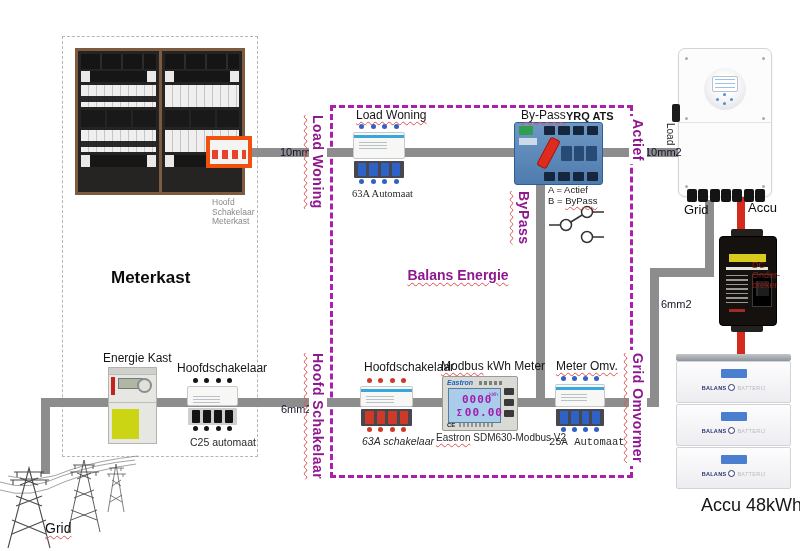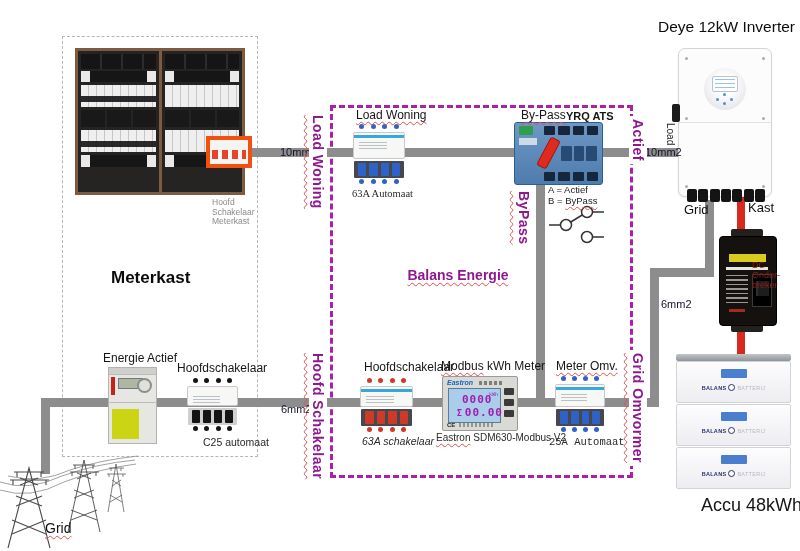--- a/index.html
+++ b/index.html
@@ -276,21 +276,21 @@
       <line x1="0" y1="25" x2="12" y2="25"></line>
       <line x1="17" y1="25" x2="38" y2="12"></line>
       <circle cx="17" cy="25" r="5.5" fill="#fff"></circle>
       <circle cx="38" cy="12" r="5.5" fill="#fff"></circle>
       <circle cx="38" cy="37" r="5.5" fill="#fff"></circle>
       <line x1="44" y1="12" x2="55" y2="12"></line>
       <line x1="44" y1="37" x2="55" y2="37"></line>
     </g>
   </svg>
 
-  <div class="cap" style="left:103px;top:352px;">Energie Actief</div>
+  <div class="cap" style="left:103px;top:352px;">Energie Kast</div>
   <div class="emeter">
     <div class="em-top"></div>
     <div class="em-red"></div>
     <div class="em-lcd"></div>
     <div class="em-dial"></div>
     <div class="em-seam"></div>
     <div class="em-yellow"></div>
   </div>
 
   <div class="cap" style="left:177px;top:362px;">Hoofdschakelaar</div>
@@ -308,21 +308,21 @@
         <i></i>
         <i></i>
       </div>
     <div class="dotrow">
         <i></i>
         <i></i>
         <i></i>
         <i></i>
       </div>
   </div>
-  <div class="cap sub" style="left:203px;top:436px;">C25 automaat</div>
+  <div class="cap sub" style="left:190px;top:436px;">C25 automaat</div>
 
   <div class="cap" style="left:364px;top:361px;">Hoofdschakelaar</div>
   <div class="mcb tg-red" style="left:360px;top:377px;width:53px;height:56px;">
     <div class="dotrow">
         <i></i>
         <i></i>
         <i></i>
         <i></i>
       </div>
     <div class="mcb-body blue"></div>
@@ -377,21 +377,20 @@
       </div>
     <div class="dotrow">
         <i></i>
         <i></i>
         <i></i>
         <i></i>
       </div>
   </div>
   <div class="cap sub" style="left:549px;top:436px;font-family:Liberation Mono, monospace;">25A Automaat</div>
 
-  <div class="inv-title">Deye 12kW Inverter</div>
   <div class="inv">
     <div class="inv-disc">
       <div class="inv-screen"></div>
       <div class="inv-btns">
           <i></i>
           <i></i>
           <i></i>
           <i></i>
         </div>
     </div>
@@ -408,21 +407,21 @@
         <i></i>
         <i></i>
         <i></i>
         <i></i>
         <i></i>
         <i></i>
       </div>
   </div>
   <div class="vsmall" style="left:665px;top:123px;">Load</div>
   <div class="port-cap" style="left:684px;top:202px;">Grid</div>
-  <div class="port-cap" style="left:748px;top:200px;">Kast</div>
+  <div class="port-cap" style="left:748px;top:200px;">Accu</div>
 
   <div class="rwire" style="left:737px;top:197px;width:8px;height:36px;"></div>
   <div class="rwire" style="left:737px;top:330px;width:8px;height:28px;"></div>
   <div class="dcb-brk-top"></div>
   <div class="dcb-brk-bot"></div>
   <div class="dcb">
     <div class="dcb-yellow"></div>
     <div class="dcb-white"></div>
     <div class="dcb-spec"></div>
     <div class="dcb-recess">

